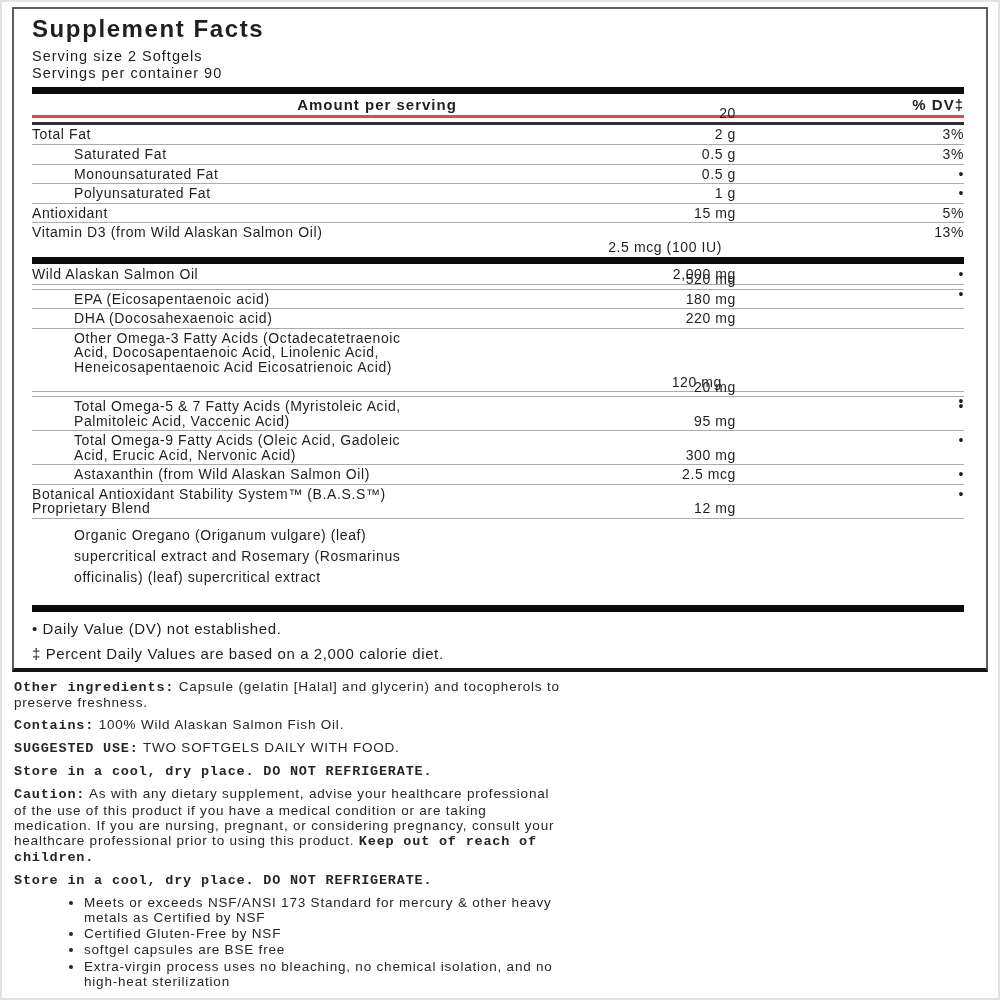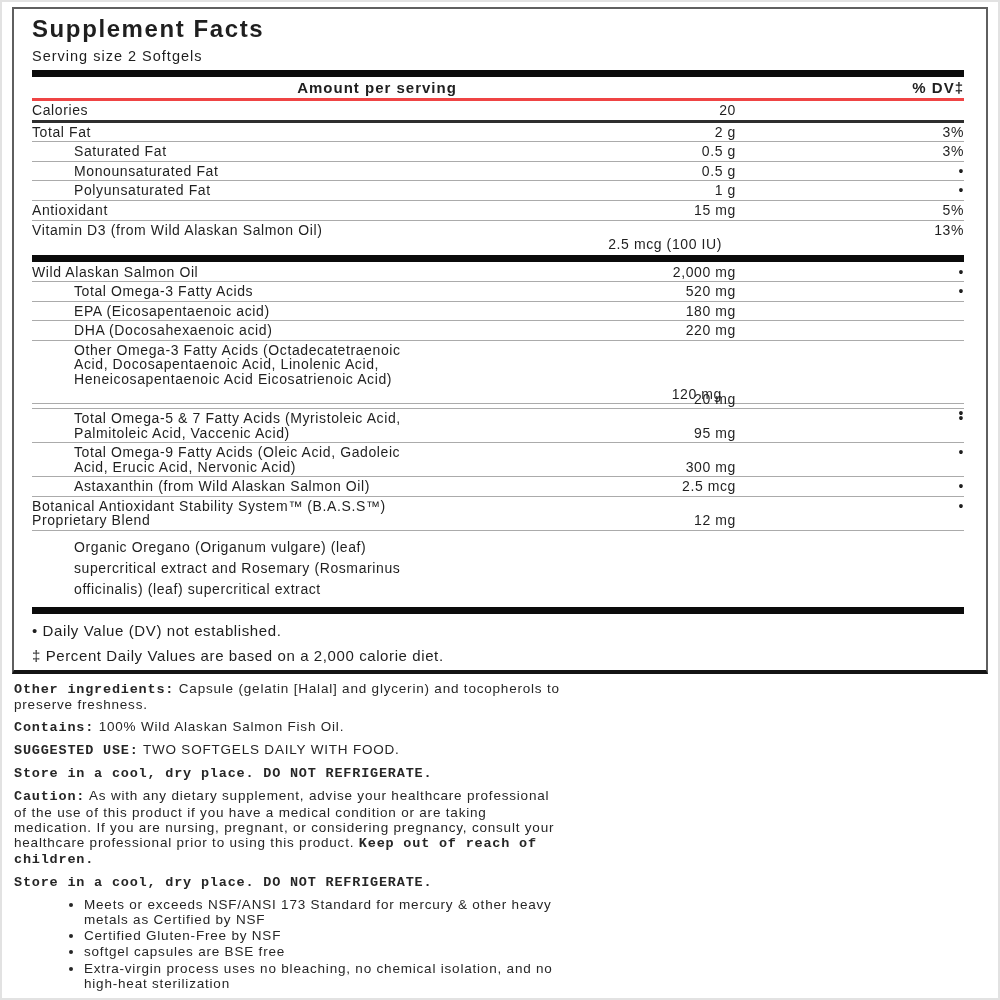--- a/index.html
+++ b/index.html
@@ -44,21 +44,21 @@
   .frow {
     position:relative;
     padding:2px 0 2px 0;
     font-size:14px; letter-spacing:0.6px; line-height:1.04;
   }
   .flabel { white-space:pre-line; max-width:690px; }
   .ind .flabel { padding-left:42px; }
   .famt  { position:absolute; right:228px; bottom:2px; white-space:nowrap; }
   .famt-own { text-align:right; padding-right:242px; white-space:nowrap; }
   .fdv   { position:absolute; right:0; top:2px; white-space:nowrap; }
-  .loose { padding:6px 0 6px 0; }
+  .loose { padding:6px 0 16px 0; }
   .loose .flabel { line-height:1.5; }
 
   .sep-thin   { border-top:1px solid #ababab; }
   .sep-medium { border-top:3px solid #2e2e2e; }
 
   .footnote {
     font-size:15px; letter-spacing:0.6px;
     padding:7px 0 1px 0;
   }
 
@@ -77,31 +77,31 @@
   .checks li { margin:0 0 1px 0; white-space:pre-line; }
 </style>
 </head>
 <body>
 
 <div class="page">
 
   <section class="panel">
     <h1 class="title">Supplement Facts</h1>
     <div class="serving">Serving size 2 Softgels</div>
+    <div class="serving">Servings per container 90</div>
 
     <div class="bar-top"></div>
 
     <div class="hdr">
       <div class="hdr-amount">Amount per serving</div>
       <div class="hdr-dv">% DV‡</div>
     </div>
 
     <div>
         <div class="frow">
-          <div class="flabel">Calories</div>
           <span class="famt">20</span>
         </div>
         <div class="sep-medium"></div>
         <div class="frow">
           <div class="flabel">Total Fat</div>
           <span class="famt">2 g</span>
           <span class="fdv">3%</span>
         </div>
         <div class="sep-thin"></div>
         <div class="frow ind">
@@ -134,21 +134,20 @@
           <span class="fdv">13%</span>
         </div>
         <div class="bar-mid"></div>
         <div class="frow">
           <div class="flabel">Wild Alaskan Salmon Oil</div>
           <span class="famt">2,000 mg</span>
           <span class="fdv">•</span>
         </div>
         <div class="sep-thin"></div>
         <div class="frow ind">
-          <div class="flabel">Total Omega-3 Fatty Acids</div>
           <span class="famt">520 mg</span>
           <span class="fdv">•</span>
         </div>
         <div class="sep-thin"></div>
         <div class="frow ind">
           <div class="flabel">EPA (Eicosapentaenoic acid)</div>
           <span class="famt">180 mg</span>
         </div>
         <div class="sep-thin"></div>
         <div class="frow ind">

